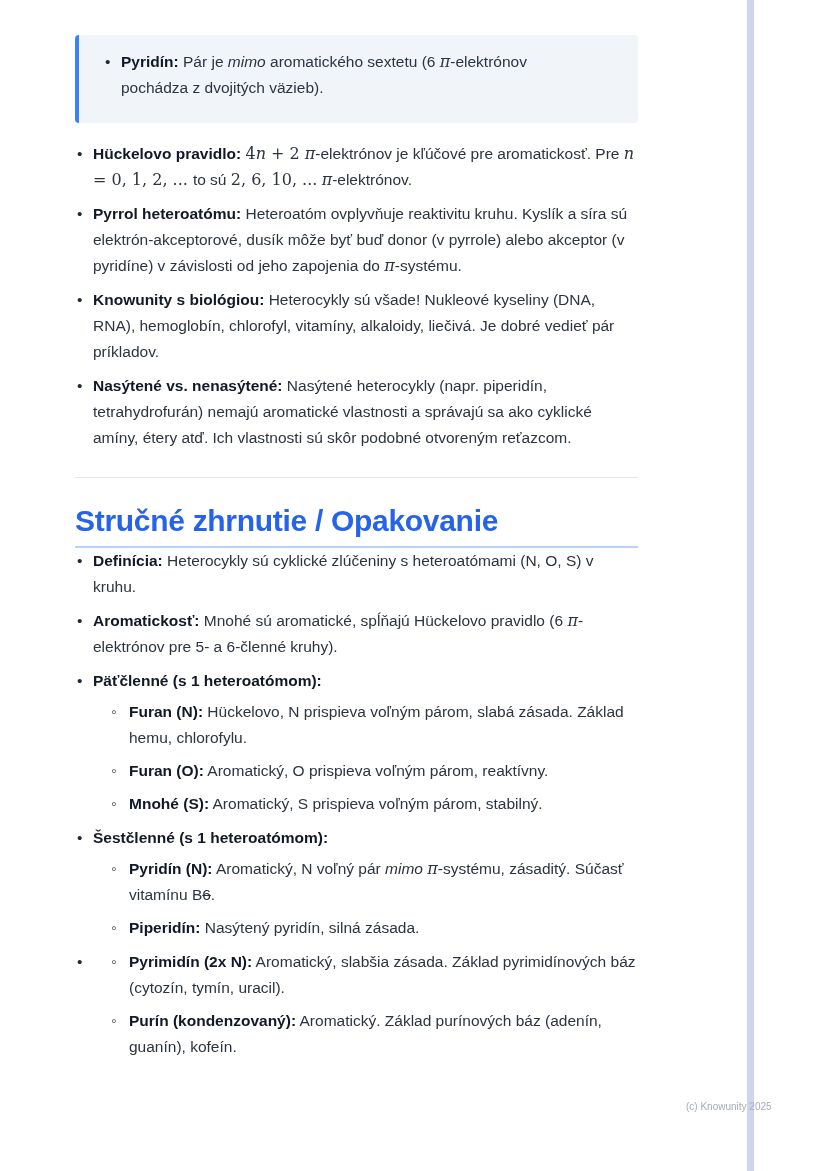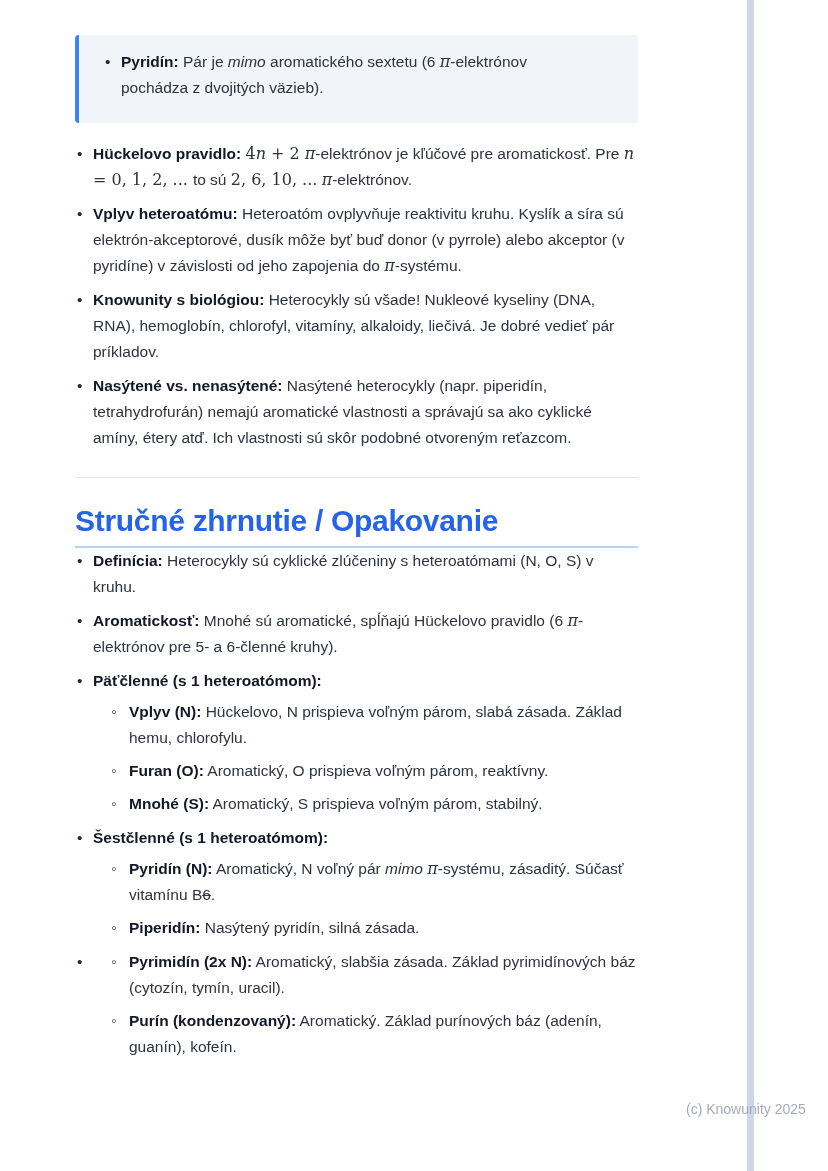--- a/index.html
+++ b/index.html
@@ -33,55 +33,55 @@
   .strike { text-decoration:line-through; }
 
   .divider { border:none; border-top:1px solid #e2e8f0; margin:26px 0 0 0; }
 
   .heading { font-size:30px; line-height:38px; font-weight:700; color:#2563eb;
              margin-top:24px; padding-bottom:6px; border-bottom:2px solid #b9d2f8;
              letter-spacing:-0.3px; }
 
   .summary { }
 
-  .footer { position:absolute; left:686px; top:1101px; font-size:14px; color:#a5abb6; z-index:2; }
+  .footer { position:absolute; left:686px; top:1101px; font-size:10px; color:#a5abb6; z-index:2; }
 </style>
 </head>
 <body>
 
 <div class="page">
 
   <div class="page-edge"></div>
 
   <div class="content">
 
     <div class="callout">
       <ul class="list">
           <li class="li-top">
             <span class="li-text"><span class="lead">Pyridín:</span><span> Pár je </span><span class="i">mimo</span><span> aromatického sextetu (6 </span><span class="mi">π</span><span>-elektrónov pochádza z dvojitých väzieb).</span></span>
           </li>
         </ul>
     </div>
 
     <ul class="list toplist">
         <li class="li-top"><span class="li-text"><span class="lead">Hückelovo pravidlo:</span><span> </span><span class="m">4</span><span class="mi">n</span><span class="m"> + 2 </span><span class="mi">π</span><span>-elektrónov je kľúčové pre aromatickosť. Pre </span><span class="mi">n</span><span class="m"> = 0, 1, 2, ... </span><span>to sú </span><span class="m">2, 6, 10, ...</span><span> </span><span class="mi">π</span><span>-elektrónov.</span></span></li>
-        <li class="li-top"><span class="li-text"><span class="lead">Vplyv heteroatómu:</span><span> Heteroatóm ovplyvňuje reaktivitu kruhu. Kyslík a síra sú elektrón-akceptorové, dusík môže byť buď donor (v pyrrole) alebo akceptor (v pyridíne) v závislosti od jeho zapojenia do </span><span class="mi">π</span><span>-systému.</span></span></li>
+        <li class="li-top"><span class="li-text"><span class="lead">Pyrrol heteroatómu:</span><span> Heteroatóm ovplyvňuje reaktivitu kruhu. Kyslík a síra sú elektrón-akceptorové, dusík môže byť buď donor (v pyrrole) alebo akceptor (v pyridíne) v závislosti od jeho zapojenia do </span><span class="mi">π</span><span>-systému.</span></span></li>
         <li class="li-top"><span class="li-text"><span class="lead">Knowunity s biológiou:</span><span> Heterocykly sú všade! Nukleové kyseliny (DNA, RNA), hemoglobín, chlorofyl, vitamíny, alkaloidy, liečivá. Je dobré vedieť pár príkladov.</span></span></li>
         <li class="li-top"><span class="li-text"><span class="lead">Nasýtené vs. nenasýtené:</span><span> Nasýtené heterocykly (napr. piperidín, tetrahydrofurán) nemajú aromatické vlastnosti a správajú sa ako cyklické amíny, étery atď. Ich vlastnosti sú skôr podobné otvoreným reťazcom.</span></span></li>
       </ul>
 
     <hr class="divider">
 
     <h1 class="heading">Stručné zhrnutie / Opakovanie</h1>
 
     <ul class="list toplist summary">
         <li class="li-top"><span class="li-text"><span class="lead">Definícia:</span><span> Heterocykly sú cyklické zlúčeniny s heteroatómami (N, O, S) v kruhu.</span></span></li>
         <li class="li-top"><span class="li-text"><span class="lead">Aromatickosť:</span><span> Mnohé sú aromatické, spĺňajú Hückelovo pravidlo (6 </span><span class="mi">π</span><span>-elektrónov pre 5- a 6-členné kruhy).</span></span></li>
         <li class="li-top"><span class="li-text"><span class="lead">Päťčlenné (s 1 heteroatómom):</span></span><ul class="sublist">
-            <li class="li-sub"><span class="li-text"><span class="lead">Vplyv (N):</span><span> Hückelovo, N prispieva voľným párom, slabá zásada. Základ hemu, chlorofylu.</span></span></li>
+            <li class="li-sub"><span class="li-text"><span class="lead">Furan (N):</span><span> Hückelovo, N prispieva voľným párom, slabá zásada. Základ hemu, chlorofylu.</span></span></li>
             <li class="li-sub"><span class="li-text"><span class="lead">Furan (O):</span><span> Aromatický, O prispieva voľným párom, reaktívny.</span></span></li>
             <li class="li-sub"><span class="li-text"><span class="lead">Mnohé (S):</span><span> Aromatický, S prispieva voľným párom, stabilný.</span></span></li>
           </ul></li>
         <li class="li-top"><span class="li-text"><span class="lead">Šestčlenné (s 1 heteroatómom):</span></span><ul class="sublist">
             <li class="li-sub"><span class="li-text"><span class="lead">Pyridín (N):</span><span> Aromatický, N voľný pár </span><span class="i">mimo</span><span> </span><span class="mi">π</span><span>-systému, zásaditý. Súčasť vitamínu B</span><span class="strike">6</span><span>.</span></span></li>
             <li class="li-sub"><span class="li-text"><span class="lead">Piperidín:</span><span> Nasýtený pyridín, silná zásada.</span></span></li>
           </ul></li>
         <li class="li-top"><ul class="sublist">
             <li class="li-sub"><span class="li-text"><span class="lead">Pyrimidín (2x N):</span><span> Aromatický, slabšia zásada. Základ pyrimidínových báz (cytozín, tymín, uracil).</span></span></li>
             <li class="li-sub"><span class="li-text"><span class="lead">Purín (kondenzovaný):</span><span> Aromatický. Základ purínových báz (adenín, guanín), kofeín.</span></span></li>

